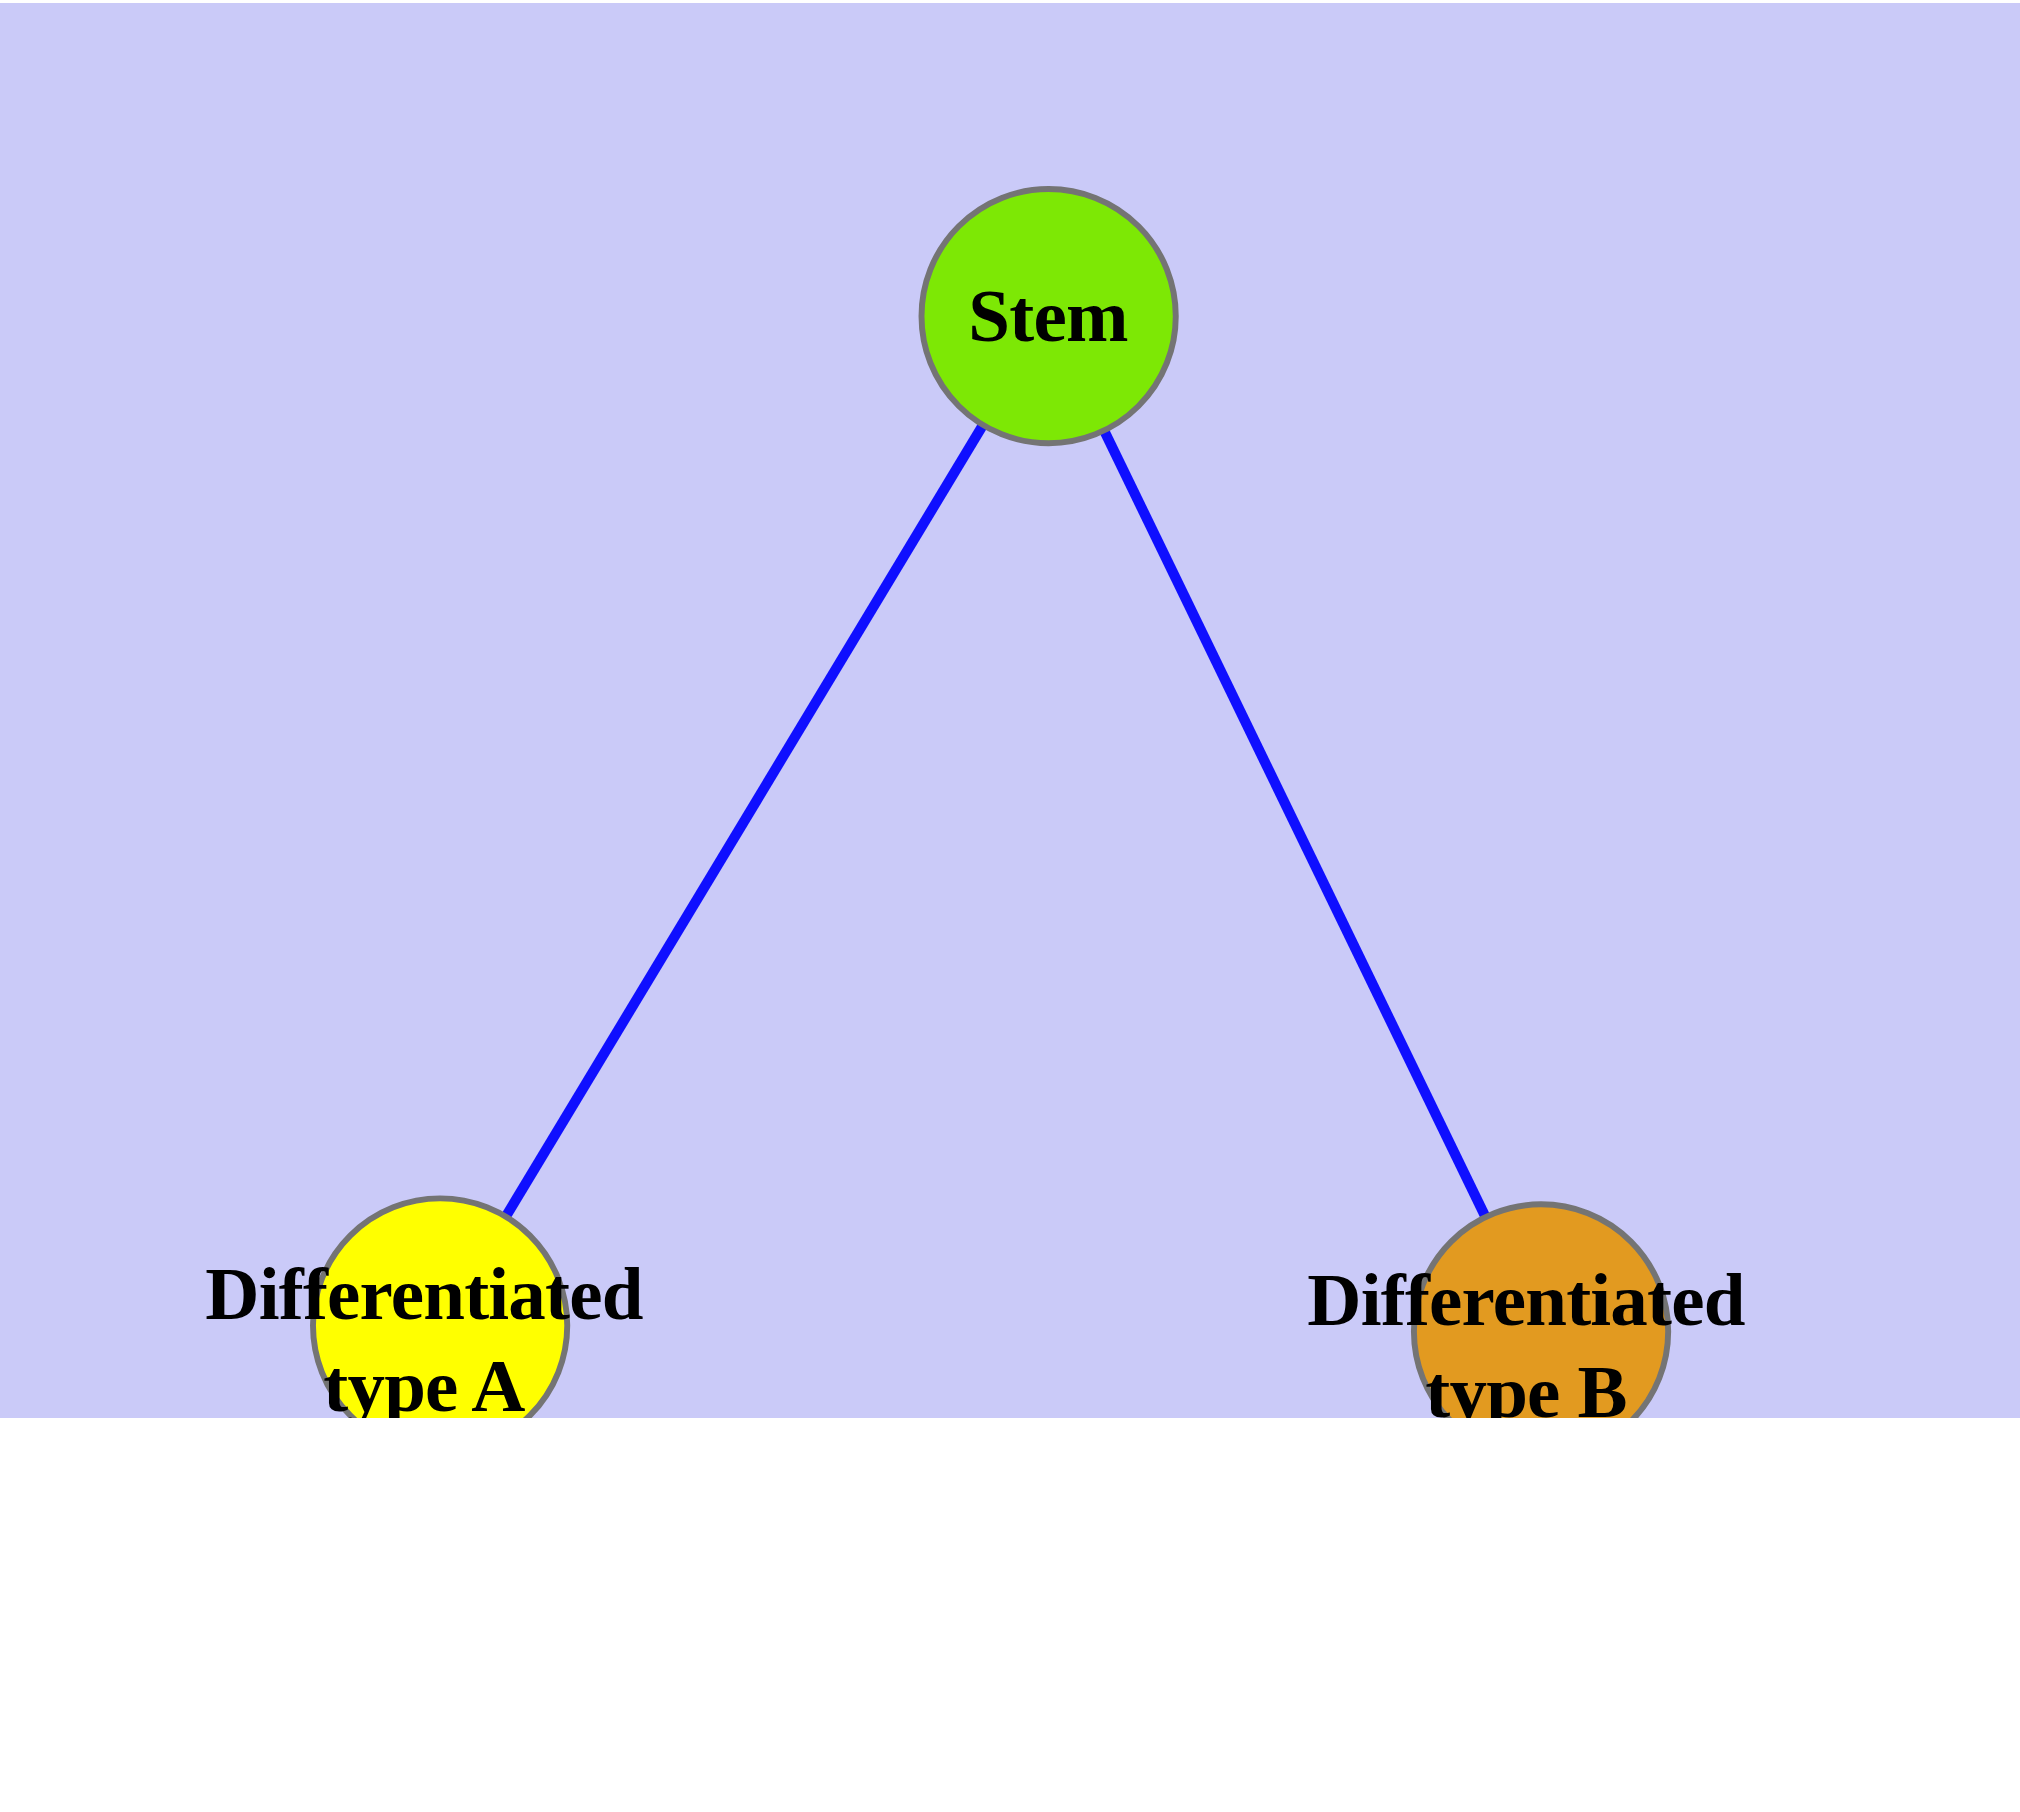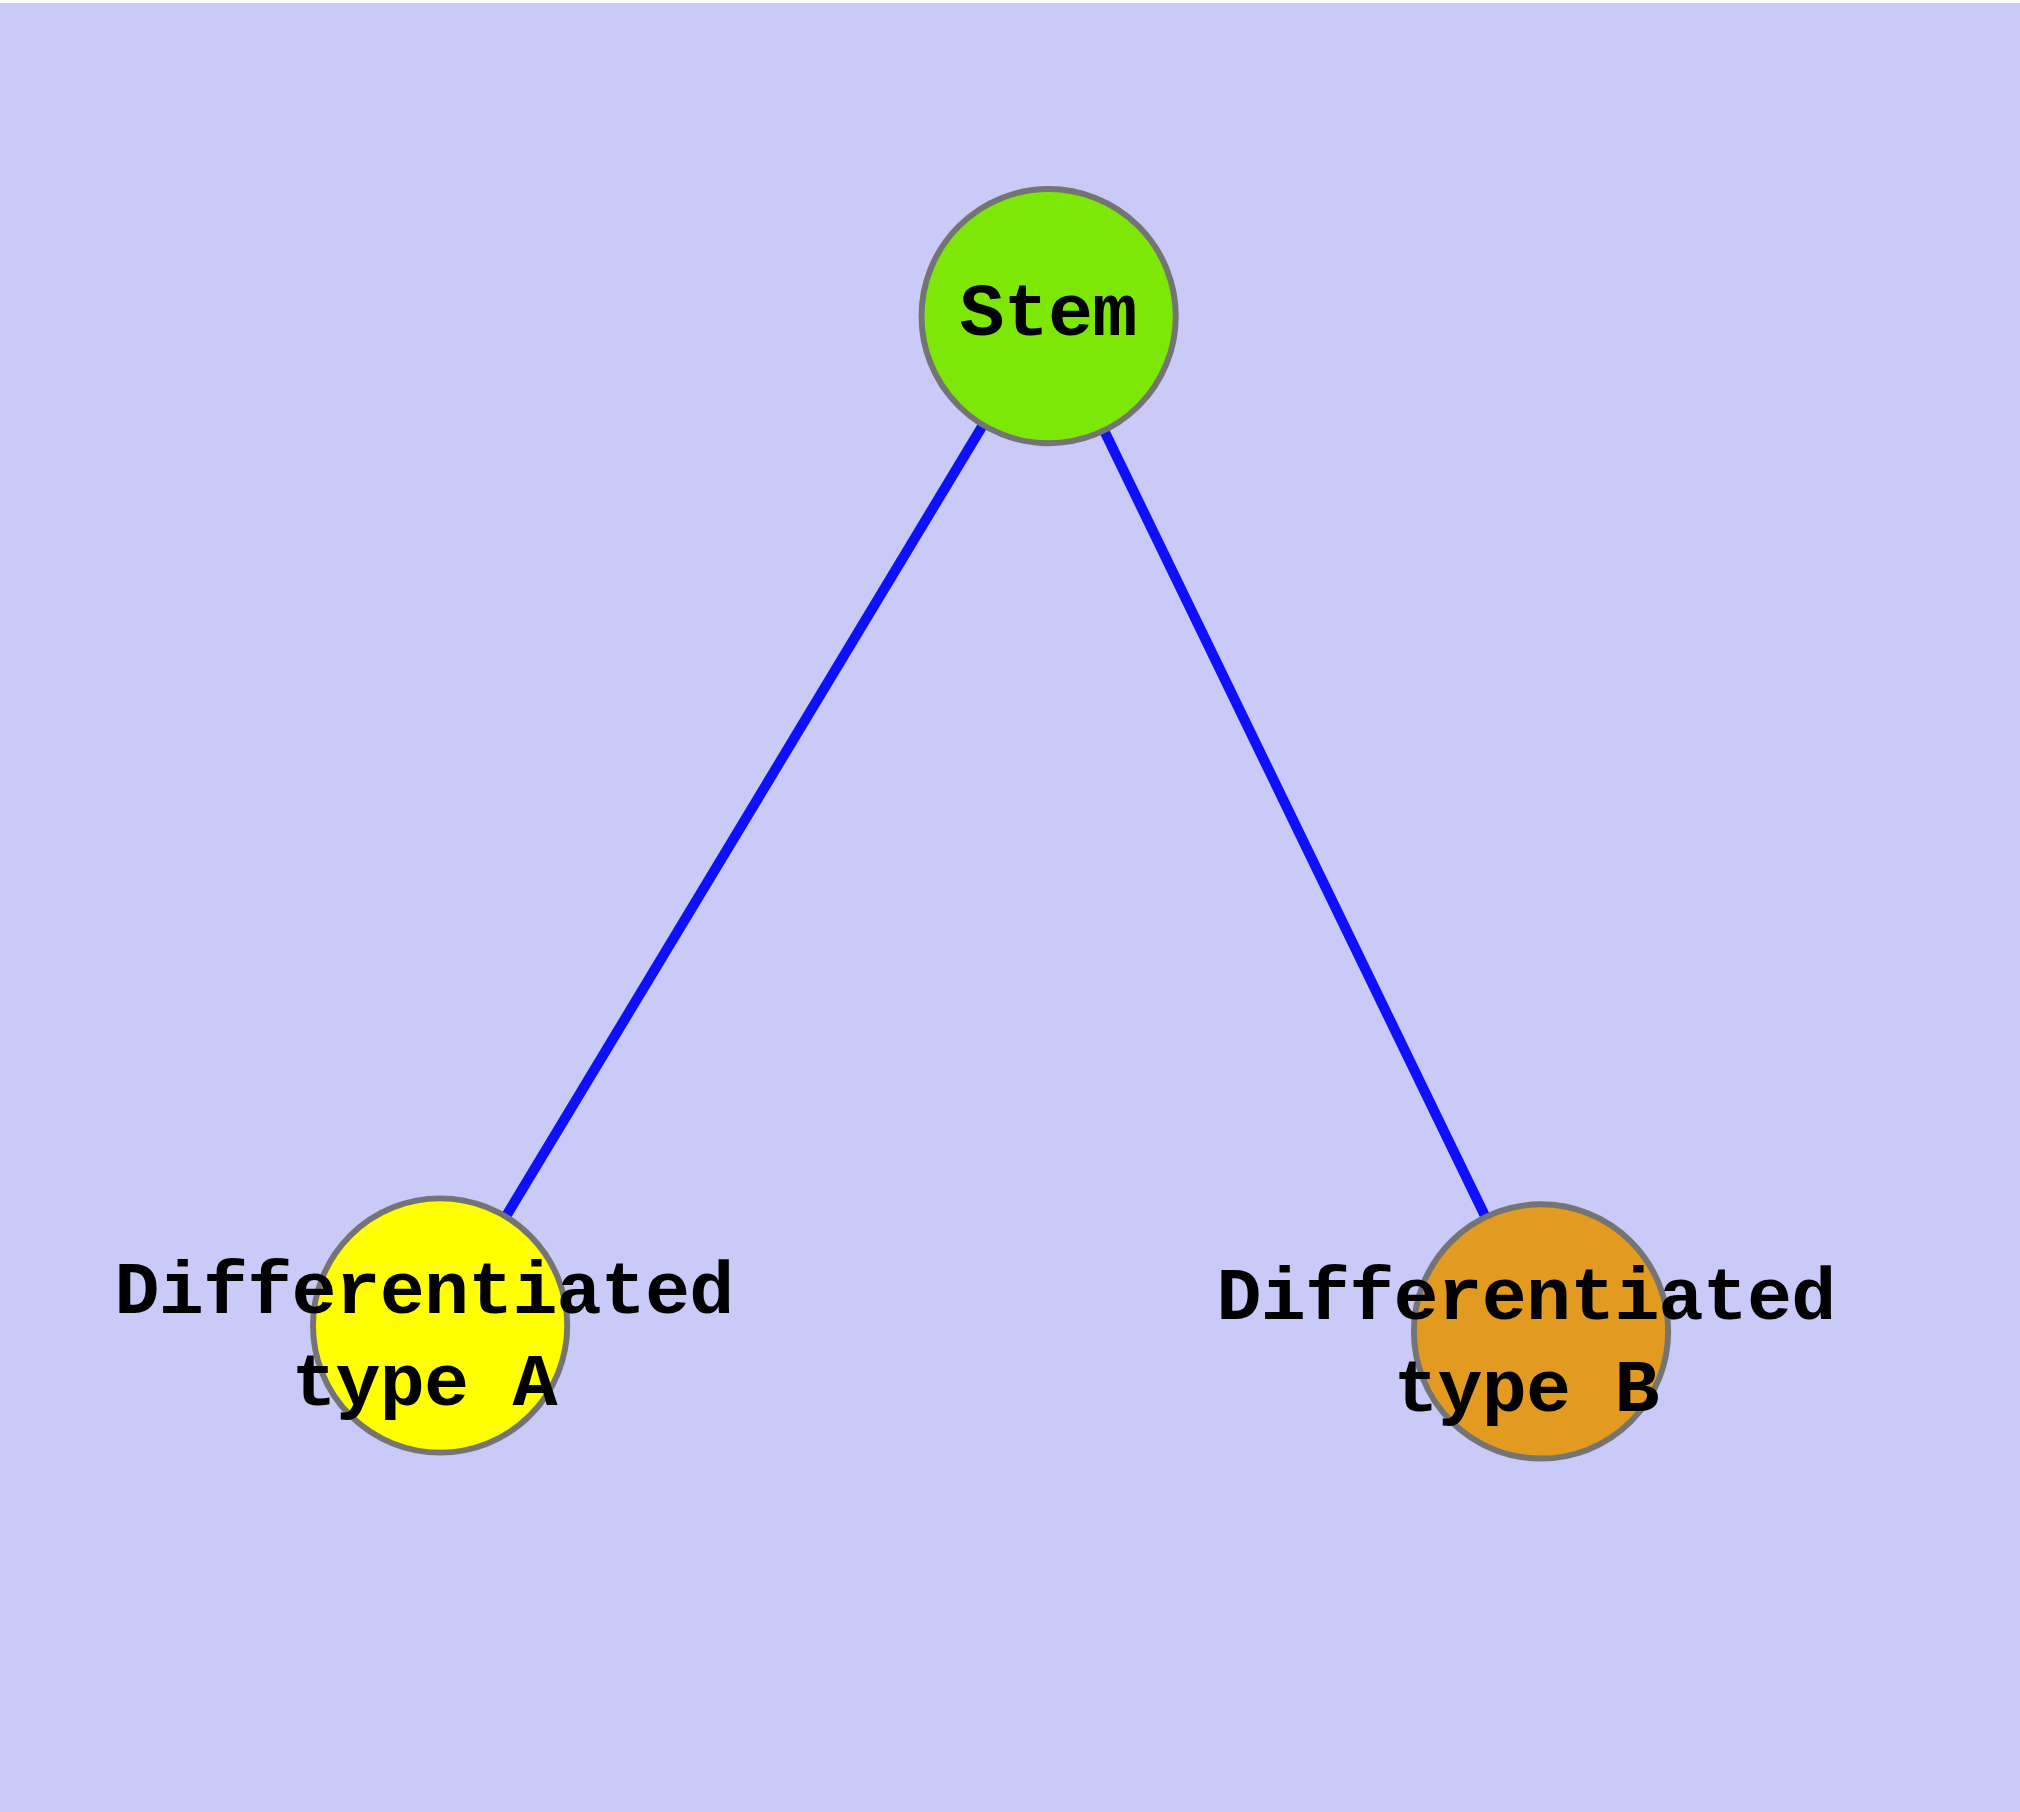--- a/index.html
+++ b/index.html
@@ -2,23 +2,23 @@
 <html style="font-size:13.6px"><head>
 <meta charset="utf-8">
 <style>
   html, body {
     margin: 0;
     padding: 0;
   }
   .canvas {
     position: relative;
     width: 2021px;
-    height: 1812px;
+    height: 1418px;
     overflow: hidden;
-    font-family: Liberation Mono, monospace;
+    font-family: Liberation Serif, serif;
   }
   .top-strip {
     position: absolute;
     top: 0; left: 0;
     width: 100%;
     height: 2.5px;
   }
   .graph-svg {
     position: absolute;
     top: 0; left: 0;

